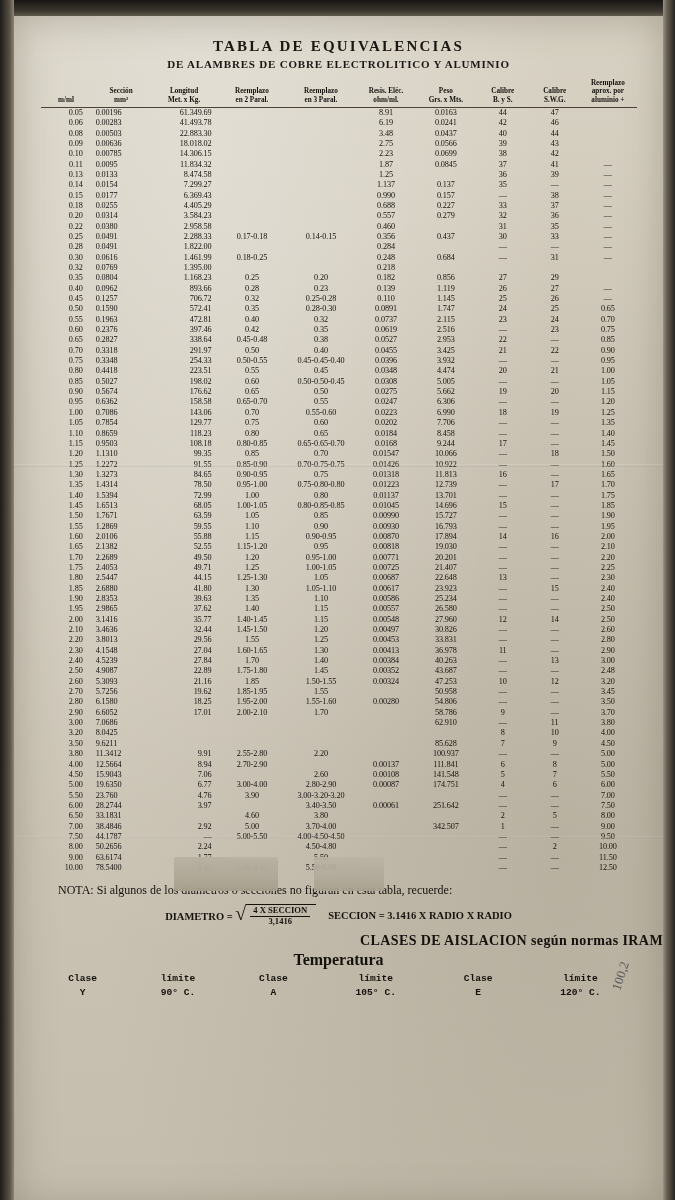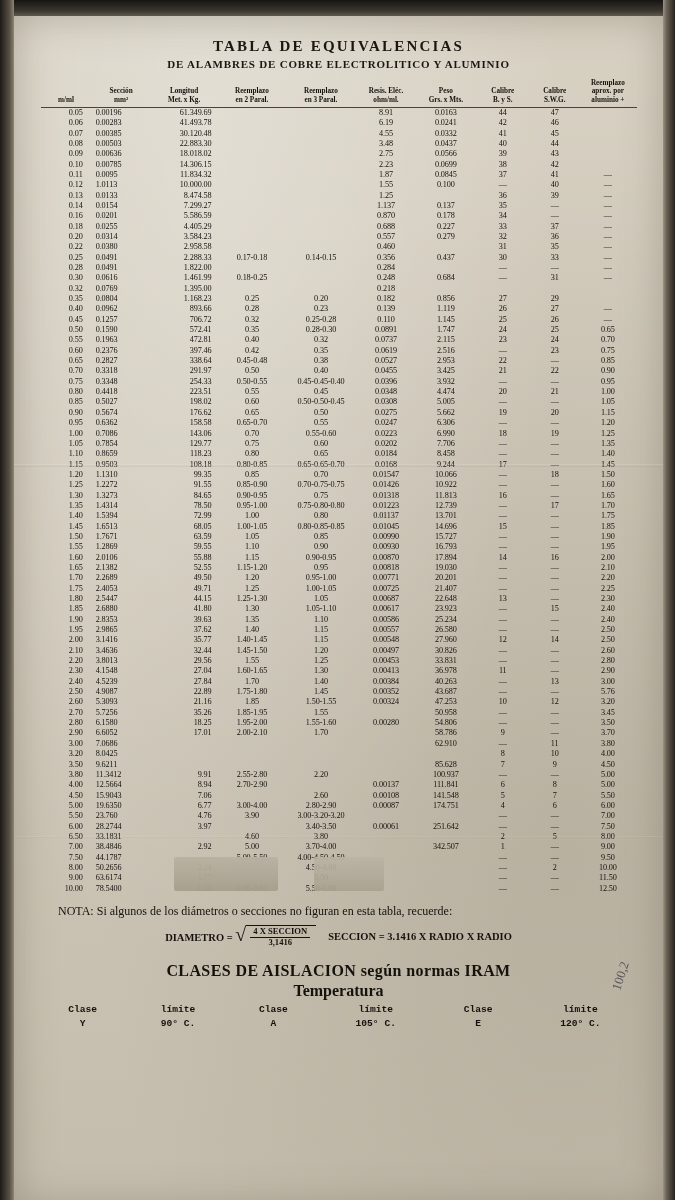--- a/index.html
+++ b/index.html
@@ -168,23 +168,23 @@
     padding: 1px 6px 0 4px;
     font-size: 8.6px;
     line-height: 1.15;
     text-align: center;
   }
   .frac { display:inline-block; text-align:center; }
   .frac .num { display:block; border-bottom:1px solid #15120e; padding:0 3px;}
   .frac .den { display:block; padding:0 3px;}
 
   .classes-title {
-    text-align:center;
-    margin-top: 14px;
-    font-size: 16px;
+    text-align:right;
+    margin-top: 6px;
+    font-size: 14px;
     font-weight: bold;
     letter-spacing: .4px;
     color:#15120e;
   }
   .temp-label {
     text-align:center;
     font-size: 16px;
     font-weight: bold;
     margin-top: 2px;
     color:#15120e;
@@ -274,32 +274,20 @@
             <td class="c2">41.493.78</td>
             <td></td>
             <td></td>
             <td>6.19</td>
             <td>0.0241</td>
             <td>42</td>
             <td>46</td>
             <td></td>
           </tr>
           <tr>
-            <td class="c0">0.07</td>
-            <td class="c1">0.00385</td>
-            <td class="c2">30.120.48</td>
-            <td></td>
-            <td></td>
-            <td>4.55</td>
-            <td>0.0332</td>
-            <td>41</td>
-            <td>45</td>
-            <td></td>
-          </tr>
-          <tr>
             <td class="c0">0.08</td>
             <td class="c1">0.00503</td>
             <td class="c2">22.883.30</td>
             <td></td>
             <td></td>
             <td>3.48</td>
             <td>0.0437</td>
             <td>40</td>
             <td>44</td>
             <td></td>
@@ -334,32 +322,20 @@
             <td class="c2">11.834.32</td>
             <td></td>
             <td></td>
             <td>1.87</td>
             <td>0.0845</td>
             <td>37</td>
             <td>41</td>
             <td>—</td>
           </tr>
           <tr>
-            <td class="c0">0.12</td>
-            <td class="c1">1.0113</td>
-            <td class="c2">10.000.00</td>
-            <td></td>
-            <td></td>
-            <td>1.55</td>
-            <td>0.100</td>
-            <td>—</td>
-            <td>40</td>
-            <td>—</td>
-          </tr>
-          <tr>
             <td class="c0">0.13</td>
             <td class="c1">0.0133</td>
             <td class="c2">8.474.58</td>
             <td></td>
             <td></td>
             <td>1.25</td>
             <td></td>
             <td>36</td>
             <td>39</td>
             <td>—</td>
@@ -370,29 +346,29 @@
             <td class="c2">7.299.27</td>
             <td></td>
             <td></td>
             <td>1.137</td>
             <td>0.137</td>
             <td>35</td>
             <td>—</td>
             <td>—</td>
           </tr>
           <tr>
-            <td class="c0">0.16</td>
-            <td class="c1">0.0201</td>
-            <td class="c2">5.586.59</td>
-            <td></td>
-            <td></td>
-            <td>0.870</td>
-            <td>0.178</td>
-            <td>34</td>
-            <td>—</td>
+            <td class="c0">0.15</td>
+            <td class="c1">0.0177</td>
+            <td class="c2">6.369.43</td>
+            <td></td>
+            <td></td>
+            <td>0.990</td>
+            <td>0.157</td>
+            <td>—</td>
+            <td>38</td>
             <td>—</td>
           </tr>
           <tr>
             <td class="c0">0.18</td>
             <td class="c1">0.0255</td>
             <td class="c2">4.405.29</td>
             <td></td>
             <td></td>
             <td>0.688</td>
             <td>0.227</td>
@@ -931,38 +907,38 @@
           <tr>
             <td class="c0">2.50</td>
             <td class="c1">4.9087</td>
             <td class="c2">22.89</td>
             <td>1.75-1.80</td>
             <td>1.45</td>
             <td>0.00352</td>
             <td>43.687</td>
             <td>—</td>
             <td>—</td>
-            <td>5.76</td>
+            <td>2.48</td>
           </tr>
           <tr>
             <td class="c0">2.60</td>
             <td class="c1">5.3093</td>
             <td class="c2">21.16</td>
             <td>1.85</td>
             <td>1.50-1.55</td>
             <td>0.00324</td>
             <td>47.253</td>
             <td>10</td>
             <td>12</td>
             <td>3.20</td>
           </tr>
           <tr>
             <td class="c0">2.70</td>
             <td class="c1">5.7256</td>
-            <td class="c2">35.26</td>
+            <td class="c2">19.62</td>
             <td>1.85-1.95</td>
             <td>1.55</td>
             <td></td>
             <td>50.958</td>
             <td>—</td>
             <td>—</td>
             <td>3.45</td>
           </tr>
           <tr>
             <td class="c0">2.80</td>

